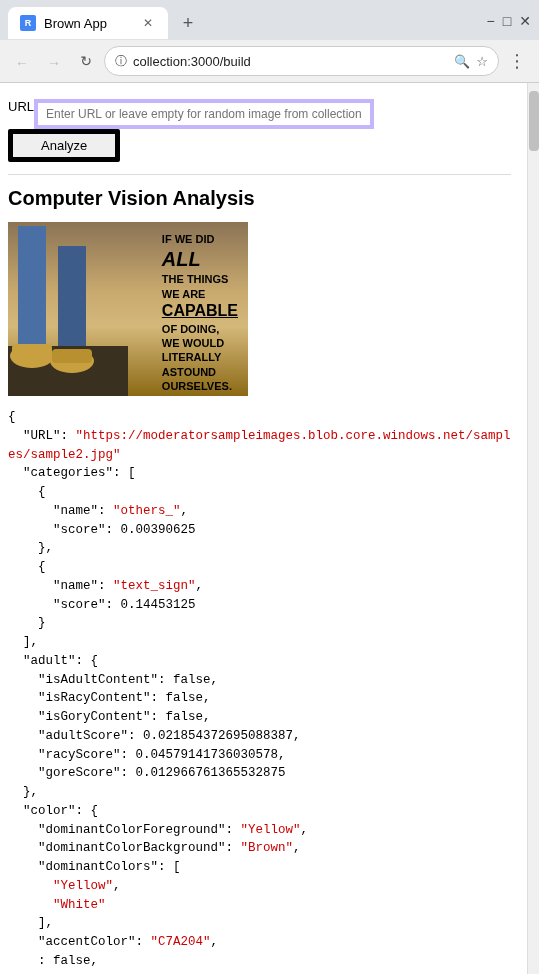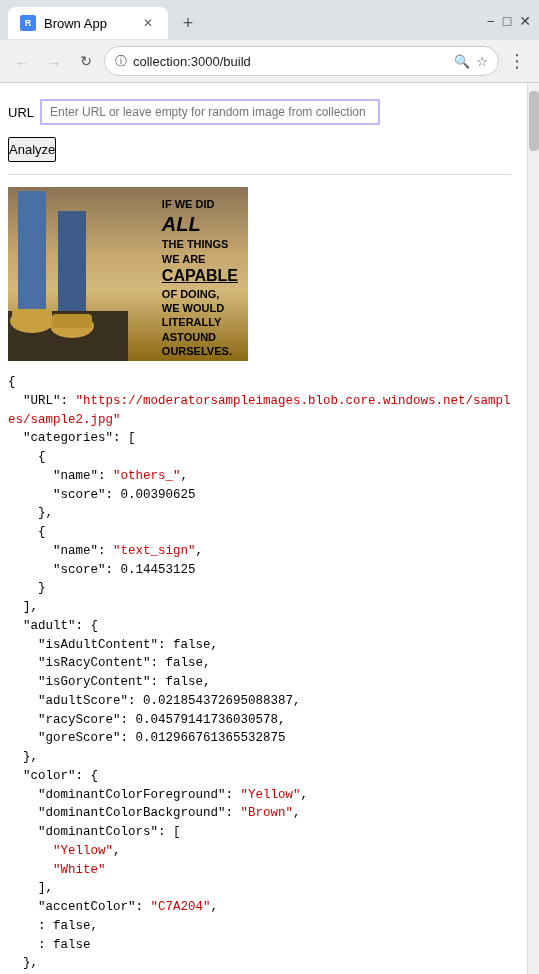--- a/index.html
+++ b/index.html
@@ -205,45 +205,43 @@
     
     .page-title {
       font-size: 28px;
       font-weight: bold;
       margin-bottom: 14px;
       color: #000;
     }
 
     .url-row {
       display: flex;
-      align-items: center;
-      gap: 6px;
-      margin-bottom: 12px;
+      margin-bottom: 0;
     }
 
     .url-label {
       font-size: 13px;
       font-weight: normal;
       color: #000;
     }
 
     .url-input {
-      border: 2px solid #c4b5fd;
+      border: 4px solid #c4b5fd;
       padding: 4px 8px;
       font-size: 12px;
       color: #888;
       width: 340px;
       outline: none;
     }
 
     .analyze-btn {
-      padding: 4px 0;
+      padding: 4px 28px;
       font-size: 13px;
       background: #efefef;
-      border: 1px solid #000000;
+      border: 5px solid #000000;
       cursor: pointer;
       border-radius: 2px;
     }
 
     .divider {
       border: none;
       border-top: 1px solid #ddd;
       margin: 12px 0;
     }
 
@@ -343,20 +341,21 @@
       <span class="url-label">URL</span>
       <input class="url-input" type="text" placeholder="Enter URL or leave empty for random image from collection" style="">
     </div>
 
     
     <button class="analyze-btn">Analyze</button>
 
     <hr class="divider">
 
     
+    <h2 class="section-title">Computer Vision Analysis</h2>
 
     
     <div class="analysis-image">
       <div class="img-inner">
 
         <svg width="120" height="170" style="position:absolute;left:0;bottom:0;">
 
           <rect x="0" y="120" width="120" height="50" fill="#3a3020"></rect>
 
           <rect x="10" y="0" width="28" height="120" fill="#4a6fa5"></rect>

